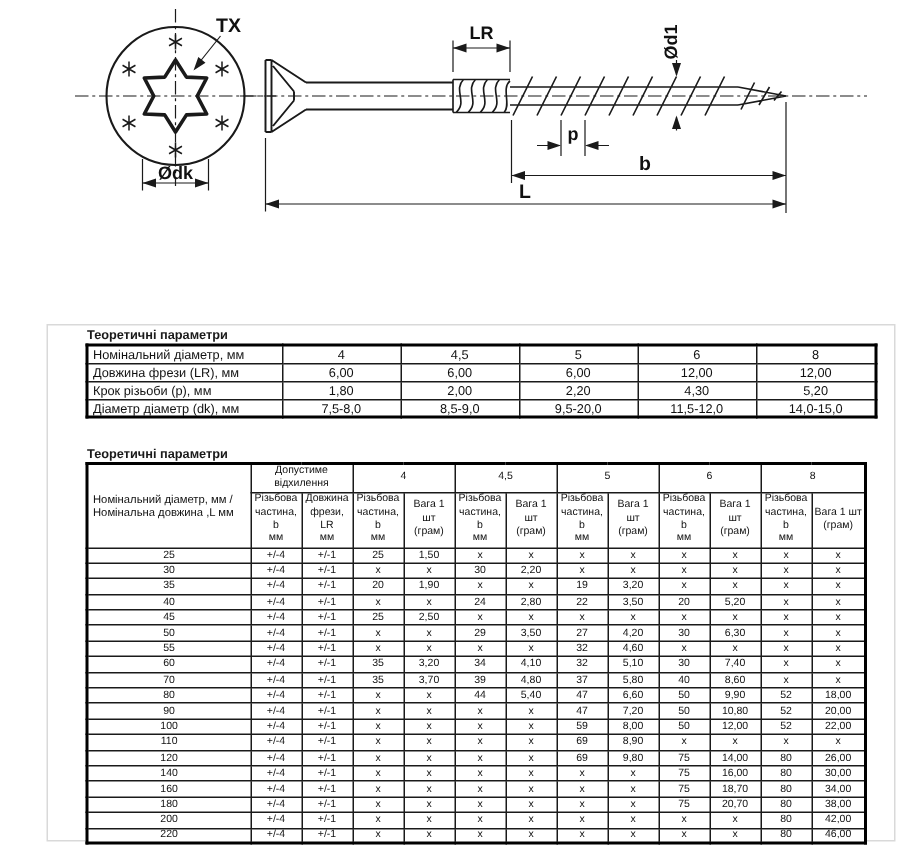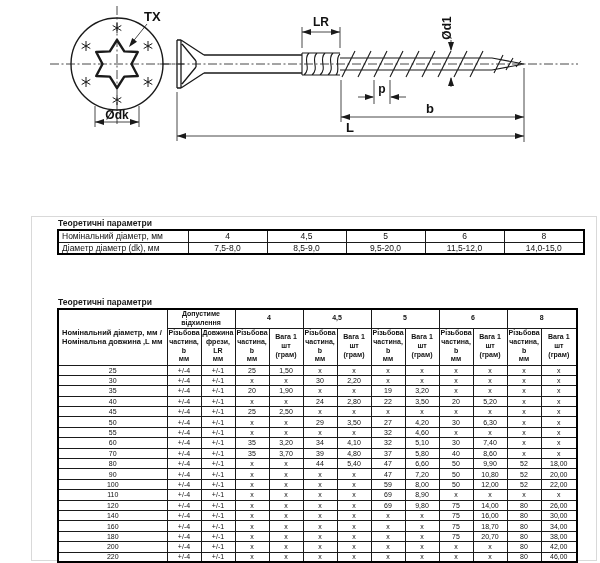--- a/index.html
+++ b/index.html
@@ -15,21 +15,21 @@
   svg.draw { position:absolute; left:0; top:0; }
   .sec { position:absolute; left:57px; }
   .sec1 { top:217px; width:526px; }
   .sec2 { top:296px; width:519px; }
   .tbl-title { font-size:8.5px; line-height:12px; color:#1a1a1a; padding-left:1px;font-weight:bold; }
   table { border-collapse:collapse; table-layout:fixed; width:100%; background:#fff; }
   .t1, .t2 { border:2px solid #000; }
   .t1 td { border:1px solid #1a1a1a; font-size:8.5px; height:12px; text-align:center; padding:0 1px;margin-left:28px; }
   .t1 td.lbl { text-align:left; padding-left:3px; }
   .t2 th, .t2 td { border:1px solid #1a1a1a; padding:0 1px; }
-  .t2 th { font-weight:bold; font-size:7px; line-height:1.25; text-align:center; white-space:pre-line; }
+  .t2 th { font-weight:normal; font-size:7px; line-height:1.25; text-align:center; white-space:pre-line; }
   .t2 thead tr.grp th { height:17px; }
   .t2 thead tr.sub th { height:37px; }
   .t2 th.corner { text-align:left; padding-left:3px; font-size:7.5px; }
   .t2 td { font-size:7px; height:10.4px; line-height:1; text-align:center; }
 </style>
 </head>
 <body>
 
 <div class="frame"></div>
 
@@ -106,20 +106,36 @@
     <tbody id="table1-body">
         <tr>
           <td class="lbl">Номінальний діаметр, мм</td>
           <td>4</td>
           <td>4,5</td>
           <td>5</td>
           <td>6</td>
           <td>8</td>
         </tr>
         <tr>
+          <td class="lbl">Довжина фрези (LR), мм</td>
+          <td>6,00</td>
+          <td>6,00</td>
+          <td>6,00</td>
+          <td>12,00</td>
+          <td>12,00</td>
+        </tr>
+        <tr>
+          <td class="lbl">Крок різьоби (p), мм</td>
+          <td>1,80</td>
+          <td>2,00</td>
+          <td>2,20</td>
+          <td>4,30</td>
+          <td>5,20</td>
+        </tr>
+        <tr>
           <td class="lbl">Діаметр діаметр (dk), мм</td>
           <td>7,5-8,0</td>
           <td>8,5-9,0</td>
           <td>9,5-20,0</td>
           <td>11,5-12,0</td>
           <td>14,0-15,0</td>
         </tr>
       </tbody>
   </table>
 </div>

